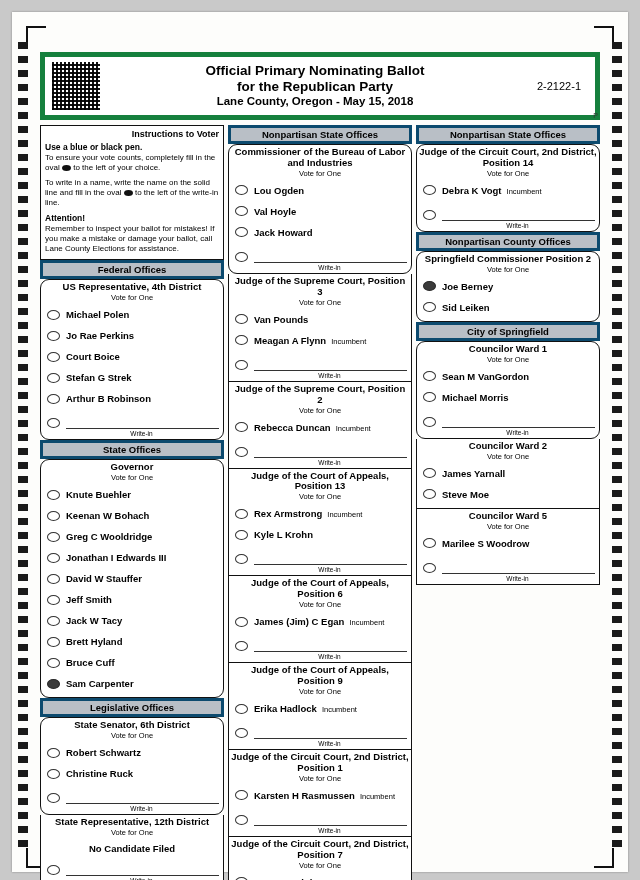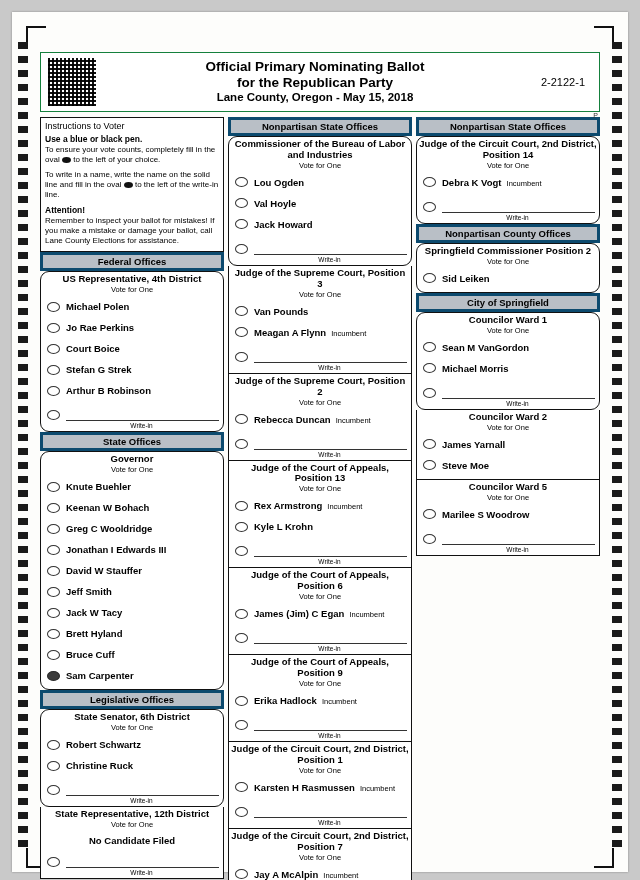--- a/index.html
+++ b/index.html
@@ -21,40 +21,40 @@
   .marks i{display:block;width:10px;height:7px;background:#1a1a1a;margin-bottom:7px;}
   .corner{position:absolute;width:18px;height:18px;border:2px solid #111;}
   .c-tl{left:14px;top:14px;border-right:none;border-bottom:none;}
   .c-tr{right:14px;top:14px;border-left:none;border-bottom:none;}
   .c-bl{left:14px;bottom:4px;border-right:none;border-top:none;}
   .c-br{right:14px;bottom:4px;border-left:none;border-top:none;}
 
   .page{position:absolute;left:28px;top:40px;right:28px;bottom:2px;}
 
   
-  .header{display:flex;align-items:stretch;border:1px solid #15803d;background:#fff;height:58px;}
+  .header{display:flex;align-items:stretch;border:5px solid #15803d;background:#fff;height:58px;}
   .qr{width:62px;display:flex;align-items:center;justify-content:center;}
   .qrbox{width:48px;height:48px;background:
      repeating-linear-gradient(90deg,#111 0 2px,#fff 2px 4px),
      repeating-linear-gradient(0deg,#111 0 2px,transparent 2px 4px);
      background-blend-mode:multiply;border:3px solid #fff;outline:1px solid #fff;}
   .htitle{flex:1;text-align:center;display:flex;flex-direction:column;justify-content:center;}
   .htitle .l1{font-size:13.5px;font-weight:bold;line-height:1.15;}
   .htitle .l2{font-size:11.5px;font-weight:bold;line-height:1.25;}
   .hcode{width:72px;font-size:11px;font-weight:normal;display:flex;align-items:center;justify-content:center;}
   .pmark{position:absolute;right:2px;top:60px;font-size:7px;color:#333;}
 
   
   .cols{display:flex;gap:4px;margin-top:5px;height:782px;}
   .col{width:33.33%;}
   .col.mid,.col.right{}
 
   .bar{background:#b9bfc6;border:3px solid #0c4a6e;text-align:center;font-size:9.5px;font-weight:bold;padding:1px 0;}
   .instr{border:1px solid #111;background:#fff;padding:3px 4px 5px 4px;font-size:8px;line-height:1.25;}
-  .instr .h{text-align:left;font-weight:normal;font-size:9px;margin-bottom:2px;}
+  .instr .h{text-align:right;font-weight:bold;font-size:9px;margin-bottom:2px;}
   .instr b{font-size:8.5px;}
   .oval-mini{display:inline-block;width:9px;height:6px;border-radius:50%;background:#111;vertical-align:middle;}
 
   .contest{border:1px solid #111;border-top:none;background:#fff;}
   .contest.first{border-top:1px solid #111;border-radius:9px;}
   .ctitle{text-align:center;font-weight:bold;font-size:9.5px;padding:2px 2px 0 2px;line-height:1.15;}
   .csub{text-align:center;font-size:7.5px;padding-bottom:2px;}
   .cands{padding:0 4px 3px 6px;}
   .cand{display:flex;align-items:center;height:21px;}
   .oval{width:11px;height:8px;border:1.2px solid #333;border-radius:50%;flex:0 0 auto;margin-right:6px;background:#fff;}
@@ -517,20 +517,24 @@
                 </div>
                 <div class="wlabel">Write-in</div>
               </div>
             </div>
             <div class="bar">Nonpartisan County Offices</div>
             <div class="contest first">
               <div class="ctitle">Springfield Commissioner Position 2</div>
               <div class="csub">Vote for One</div>
               <div class="cands">
                 <div class="cand">
+                  <div class="oval filled"></div>
+                  <div class="cname">Joe Berney</div>
+                </div>
+                <div class="cand">
                   <div class="oval"></div>
                   <div class="cname">Sid Leiken</div>
                 </div>
               </div>
             </div>
             <div class="bar">City of Springfield</div>
             <div class="contest first">
               <div class="ctitle">Councilor Ward 1</div>
               <div class="csub">Vote for One</div>
               <div class="cands">

